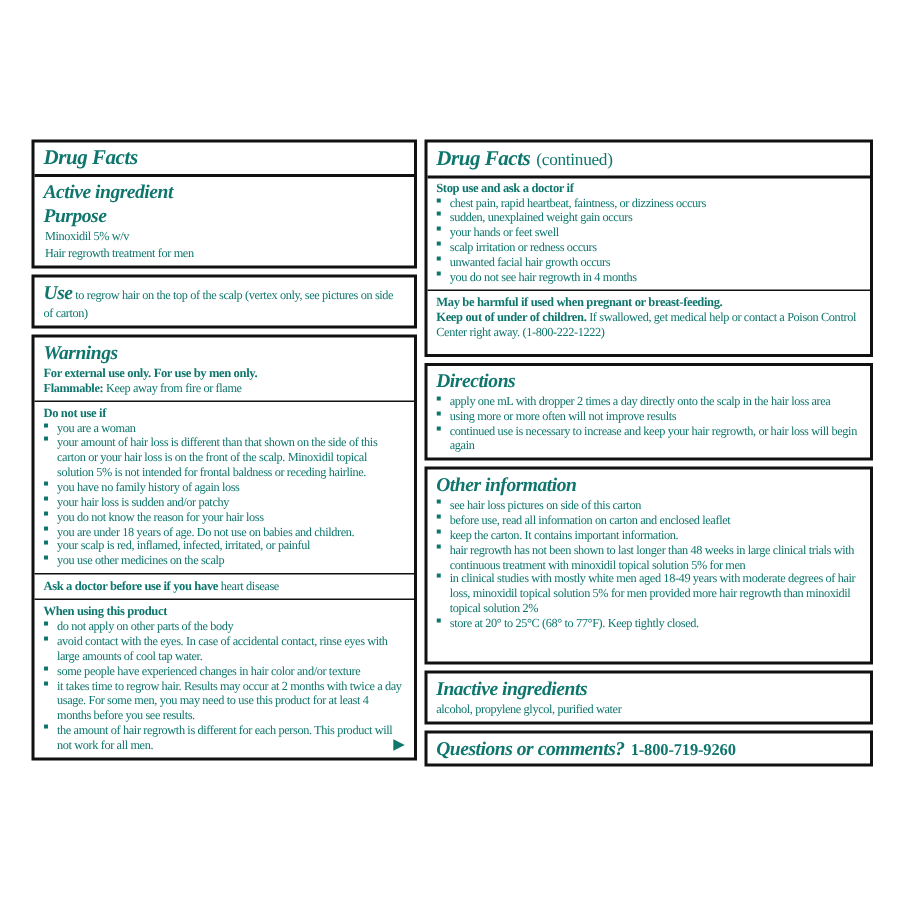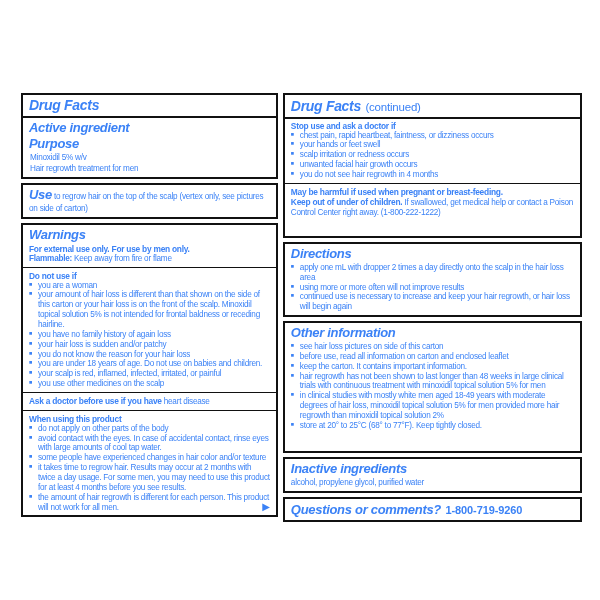--- a/index.html
+++ b/index.html
@@ -1,17 +1,17 @@
 <!DOCTYPE html>
 <html><head>
 <meta charset="utf-8">
 <style>
   html,body{margin:0;padding:0;background:#fff;}
   .canvas{position:relative;width:600px;height:600px;background:#ffffff;overflow:hidden;
-          font-family:Liberation Sans, sans-serif;color:#3b82f6;}
+          font-family:Liberation Serif, serif;color:#0f766e;}
   .label{position:absolute;left:21px;top:93px;width:561px;height:410px;display:flex;gap:5px;}
   .col{display:flex;flex-direction:column;gap:4px;box-sizing:border-box;}
   .col-left{width:273px;}
   .col-right{width:318px;}
   .box{border:2px solid #111;background:#fff;box-sizing:border-box;padding:2px 6px 3px;flex-shrink:0;}
   .grow{flex:1 1 auto;}
   .t1{font-style:italic;font-weight:bold;font-size:14px;letter-spacing:-0.3px;line-height:1.25;}
   .t2{font-style:italic;font-weight:bold;font-size:13px;letter-spacing:-0.3px;line-height:1.3;}
   .cont{font-size:11.5px;font-weight:normal;letter-spacing:-0.2px;}
   .body{font-size:8.2px;letter-spacing:-0.25px;line-height:1.2;}
@@ -102,20 +102,21 @@
 
       <div class="box mh-d">
         <div>
           <span class="t1">Drug Facts</span>
           <span class="cont">(continued)</span>
         </div>
         <hr class="rule-thick">
         <div class="body sub">Stop use and ask a doctor if</div>
         <ul class="bullets body">
           <li>chest pain, rapid heartbeat, faintness, or dizziness occurs</li>
+          <li>sudden, unexplained weight gain occurs</li>
           <li>your hands or feet swell</li>
           <li>scalp irritation or redness occurs</li>
           <li>unwanted facial hair growth occurs</li>
           <li>you do not see hair regrowth in 4 months</li>
         </ul>
         <hr class="rule-thin">
         <div class="body sub">May be harmful if used when pregnant or breast-feeding.</div>
         <div class="body">
           <span class="sub">Keep out of under of children.</span>
           <span>If swallowed, get medical help or contact a Poison Control Center right away. (1-800-222-1222)</span>

